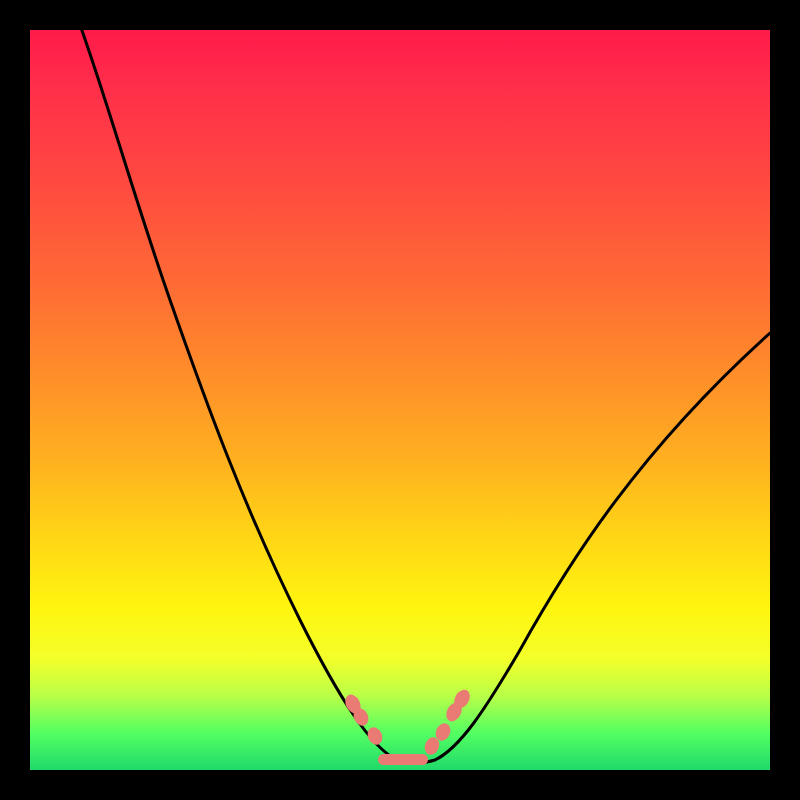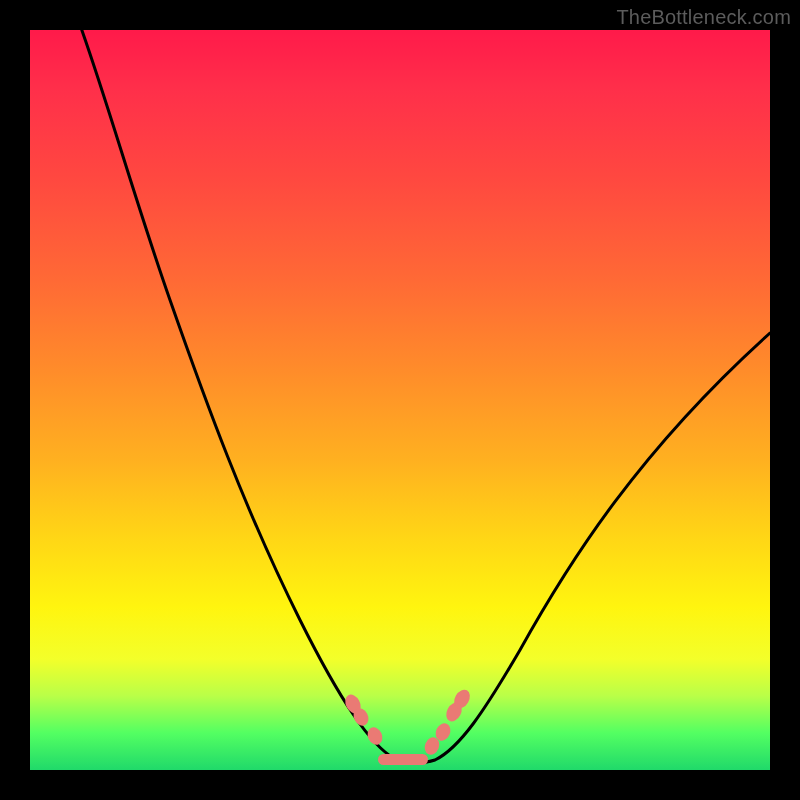--- a/index.html
+++ b/index.html
@@ -84,14 +84,13 @@
       <ellipse cx="345" cy="706" rx="7" ry="9" transform="rotate(-25 345 706)"></ellipse>
       <ellipse cx="402" cy="716" rx="7" ry="9" transform="rotate(22 402 716)"></ellipse>
       <ellipse cx="413" cy="702" rx="7" ry="9" transform="rotate(25 413 702)"></ellipse>
       <ellipse cx="424" cy="682" rx="7" ry="10" transform="rotate(28 424 682)"></ellipse>
       <ellipse cx="432" cy="669" rx="7" ry="10" transform="rotate(30 432 669)"></ellipse>
     </g>
 
     <rect x="348" y="724" width="50" height="11" rx="5.5" ry="5.5" fill="#ea7a74"></rect>
   </svg>
 
-  <div class="attribution">TheBottleneck.com</div>
 </div>
 
 </body></html>

